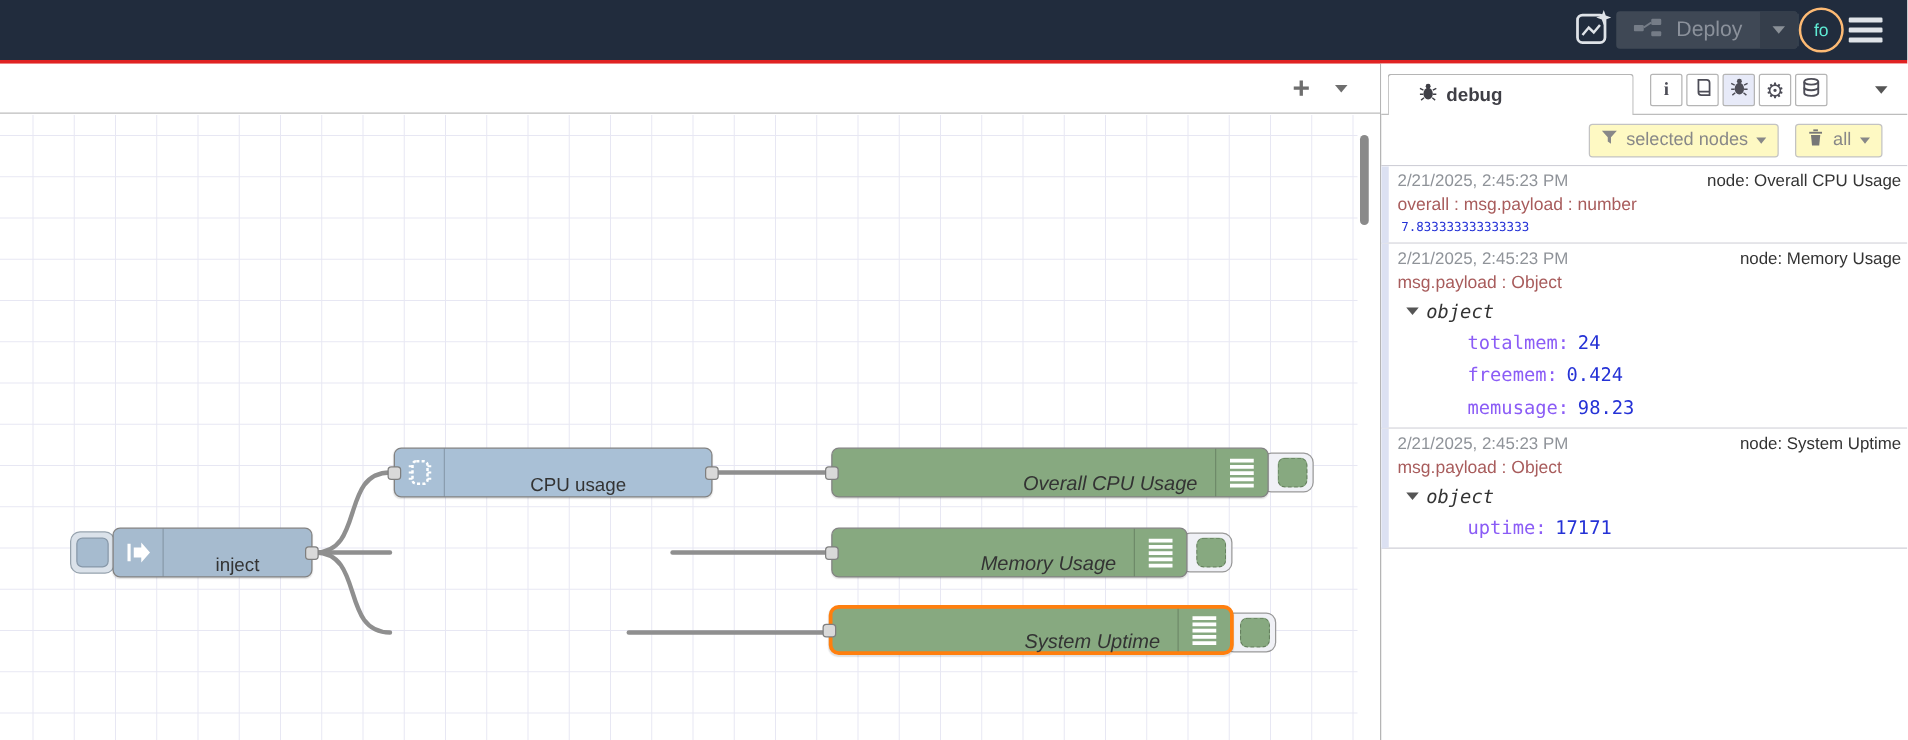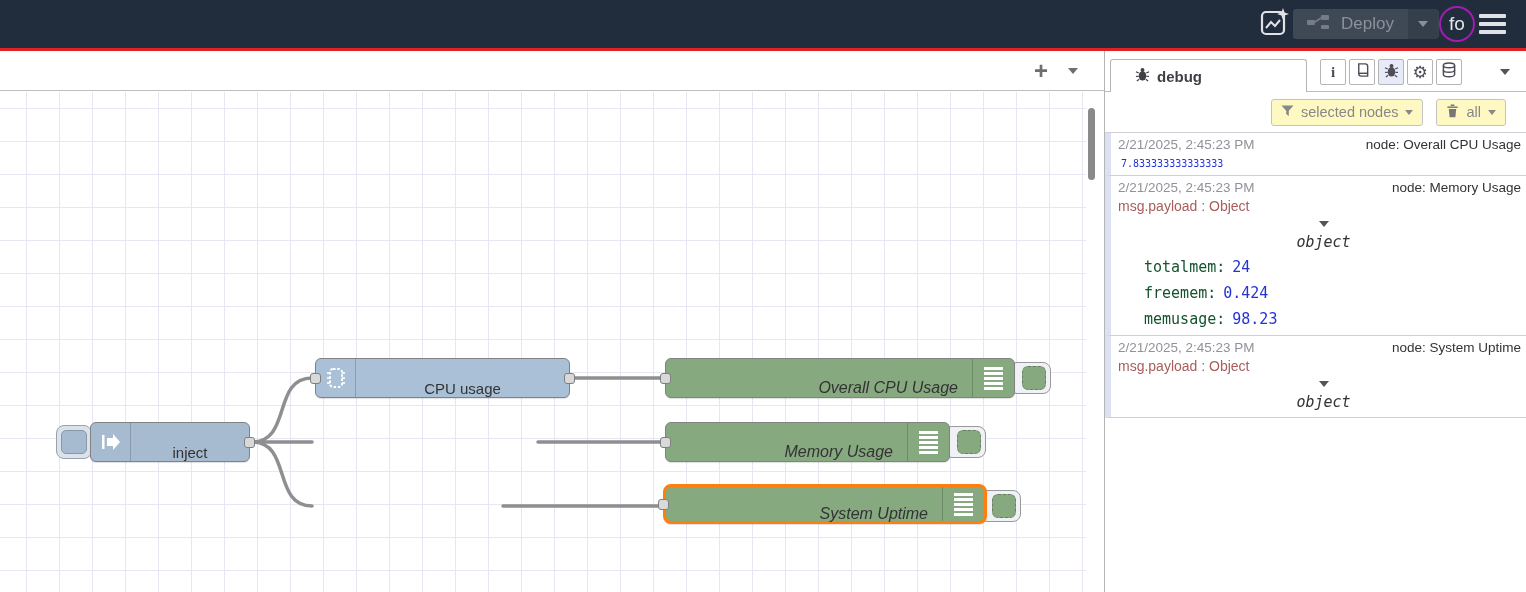--- a/index.html
+++ b/index.html
@@ -12,22 +12,22 @@
   .accent-line { height:3px; background:#e02222; }
   .hdr-icon-btn { width:38px; height:38px; display:flex; align-items:center; justify-content:center; cursor:pointer; }
   .deploy-btn { height:30px; background:#3f4855; border-radius:3px; display:flex; align-items:center; cursor:default; }
   .deploy-main { display:flex; align-items:center; gap:10px; padding:0 14px; }
   .deploy-label { color:#8b919b; font-size:17px; }
   .deploy-caret { width:30px; height:30px; background:#353e4b; border-radius:0 3px 3px 0;
     display:flex; align-items:center; justify-content:center; }
   .caret-down { width:0; height:0; border-left:5px solid transparent; border-right:5px solid transparent;
     border-top:6px solid currentColor; display:inline-block; }
   .hdr-divider { width:1px; height:26px; background:#3a4452; }
-  .avatar { width:36px; height:36px; border:2px solid #a21caf; border-radius:50%;
-    color:#e5e5e5; font-size:19px; display:flex; align-items:center; justify-content:center; cursor:pointer; }
+  .avatar { width:36px; height:36px; border:2px solid #fdba74; border-radius:50%;
+    color:#5eead4; font-size:14px; display:flex; align-items:center; justify-content:center; cursor:pointer; }
   .hamburger { display:flex; flex-direction:column; gap:4px; cursor:pointer; padding:4px; }
   .hamburger span { width:27px; height:4px; background:#dfe3e8; border-radius:1px; }
 
   
   .main { display:flex; height:541px; }
   .workspace { width:1104px; position:relative; }
   .ws-tabbar { height:40px; background:#fff; border-bottom:1px solid #bdbdbd;
     display:flex; align-items:center; justify-content:flex-end; gap:20px; padding-right:26px; }
   .ws-plus { font-size:24px; color:#6e6e6e; line-height:1; cursor:pointer; font-weight:bold; }
   .ws-caret { color:#6e6e6e; cursor:pointer; }
@@ -90,25 +90,25 @@
   .sb-btn .caret-down { border-left-width:4px; border-right-width:4px; border-top-width:5px; }
 
   .sb-messages { flex:1; border-top:1px solid #cfcfd7; overflow:hidden; }
   .msg { border-bottom:1px solid #cfcfd7; border-left:6px solid #dce1f2; background:#fff;
     padding:3px 4px 5px 6px; font-size:14px; cursor:pointer; }
   .msg-meta { color:#8f9399; font-size:13.5px; padding:1px 1px 2px 1px; overflow:hidden; }
   .msg-source { float:right; color:#333; }
   .msg-path { color:#a85c5c; padding:1px 1px 2px 1px; }
   .msg-value { font-family:"DejaVu Sans Mono", monospace; color:#2532d6; font-size:10px; padding:4px 2px 1px 4px; }
   .tree-row { font-family:"DejaVu Sans Mono", monospace; font-style:italic; color:#333; font-size:15px;
-    padding:5px 0 1px 8px; display:flex; align-items:center; gap:6px;flex-direction:column; }
+    padding:5px 0 1px 8px; display:flex; align-items:center; gap:6px; }
   .tree-caret { width:0; height:0; border-left:5px solid transparent; border-right:5px solid transparent;
     border-top:6px solid #555; }
   .field-row { font-family:"DejaVu Sans Mono", monospace; font-size:15px; padding:6px 0 2px 27px; }
-  .fkey { color:#14532d; }
+  .fkey { color:#8b5cf6;margin-left:30px; }
   .fval { color:#2532d6; margin-left:7px; }
 </style>
 </head>
 <body>
 
 <div class="header">
   <div class="hdr-icon-btn">
     <span>
       <svg width="34" height="34" viewBox="0 0 34 34">
         <rect x="5" y="7" width="22" height="22" rx="4" fill="none" stroke="#dfe3e8" stroke-width="2.2"></rect>
@@ -343,20 +343,21 @@
       </div>
     </div>
 
     <div class="sb-messages">
 
       <div class="msg">
         <div class="msg-meta">
           <span class="msg-source">node: Overall CPU Usage</span>
           <span>2/21/2025, 2:45:23 PM</span>
         </div>
+        <div class="msg-path">overall : msg.payload : number</div>
         <div class="msg-value">7.833333333333333</div>
       </div>
 
       <div class="msg">
         <div class="msg-meta">
           <span class="msg-source">node: Memory Usage</span>
           <span>2/21/2025, 2:45:23 PM</span>
         </div>
         <div class="msg-path">msg.payload : Object</div>
         <div class="tree-row">
@@ -377,16 +378,19 @@
       <div class="msg">
         <div class="msg-meta">
           <span class="msg-source">node: System Uptime</span>
           <span>2/21/2025, 2:45:23 PM</span>
         </div>
         <div class="msg-path">msg.payload : Object</div>
         <div class="tree-row">
           <span class="tree-caret"></span>
           <span>object</span>
         </div>
+        <div class="field-row">
+          <span class="fkey">uptime:</span><span class="fval">17171</span>
+        </div>
       </div>
     </div>
   </div>
 </div>
 
 </body></html>

